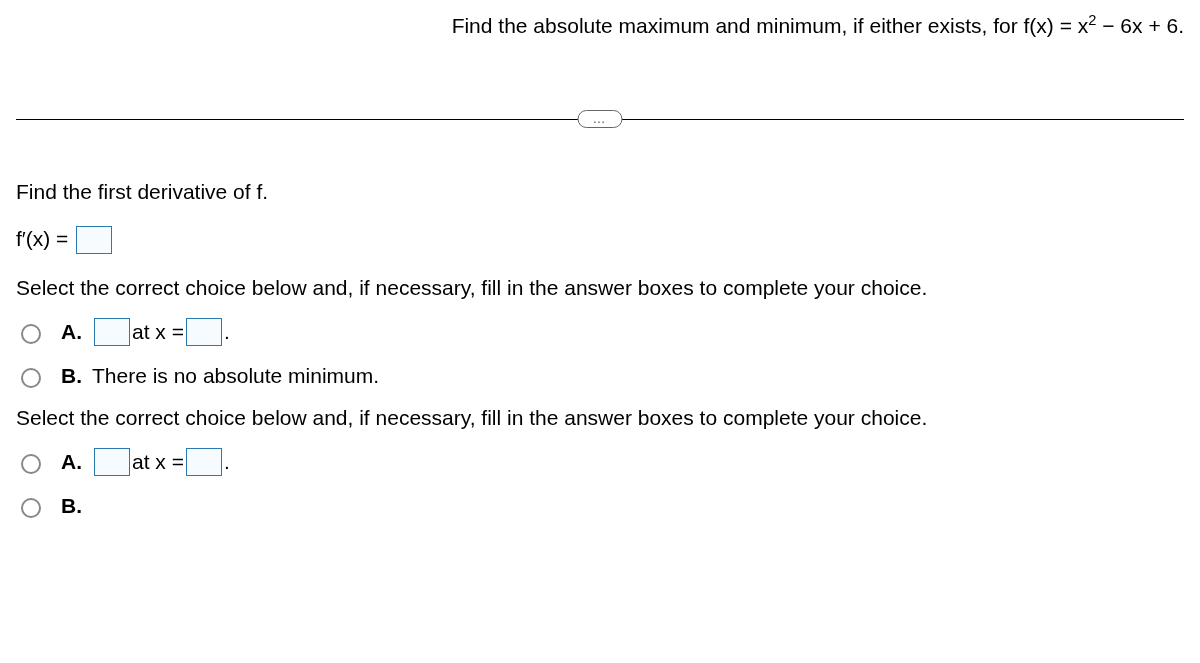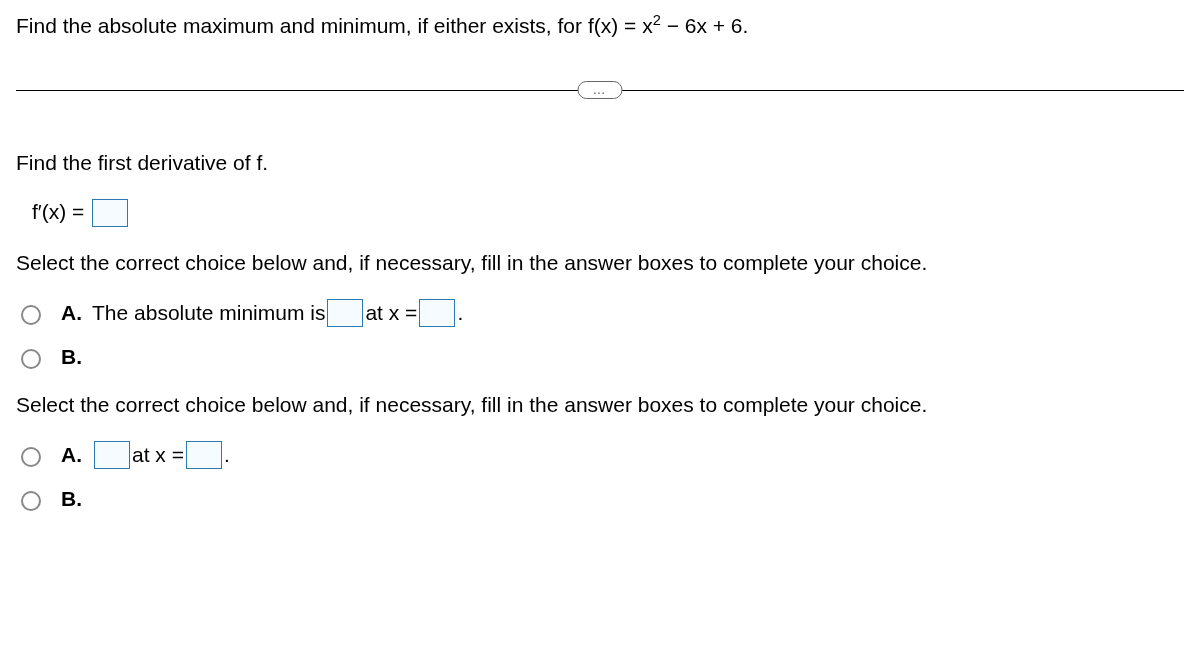--- a/index.html
+++ b/index.html
@@ -5,22 +5,23 @@
   body {
     font-family: Arial, Helvetica, sans-serif;
     font-size: 21px;
     color: #000;
     margin: 0;
     padding: 10px 16px;
     width: 1200px;
     box-sizing: border-box;
   }
   .question-stem {
-    margin-bottom: 50px;
+    margin-bottom: 79px;
     line-height: 1.4;
+    text-align: right;
   }
   .divider-wrap {
     position: relative;
     height: 1px;
     margin-bottom: 60px;
   }
   .divider {
     border-top: 1px solid #000;
     width: 100%;
   }
@@ -32,21 +33,21 @@
     background: #fff;
     border: 1px solid #666;
     border-radius: 10px;
     padding: 0px 14px;
     font-size: 13px;
     color: #555;
     letter-spacing: 2px;
     line-height: 16px;
   }
   .prompt {
-    margin: 24px 0;
+    margin: 8px 0;
   }
   .input-box {
     display: inline-block;
     border: 1px solid #2a7ab0;
     background: #f5fbff;
     width: 30px;
     height: 24px;
     vertical-align: middle;
     margin: 0 2px;
     font-size: 18px;
@@ -70,21 +71,21 @@
     border-radius: 50%;
     margin-right: 20px;
     flex-shrink: 0;
     cursor: pointer;
   }
   .choice-label {
     font-weight: bold;
     margin-right: 10px;
   }
   .eq-line {
-    margin: 22px 16px;
+    margin: 22px 0;
   }
   sup { font-size: 0.7em; }
 </style>
 </head>
 <body>
 
 <div class="question-stem">
   <span>Find the absolute maximum and minimum, if either exists, for f(x) = x</span><sup>2</sup><span> − 6x + 6.</span>
 </div>
 
@@ -97,30 +98,30 @@
 
 <div class="eq-line">
   <span>f′(x) = </span><input type="text" class="input-box" style="">
 </div>
 
 <div class="prompt">Select the correct choice below and, if necessary, fill in the answer boxes to complete your choice.</div>
 
 <div class="choice-row">
   <input type="radio" name="mingrp" class="radio" style="">
   <span class="choice-label">A.</span>
-  <span>The absolute minimum is </span>
   <input type="text" class="input-box small" style="">
   <span> at x = </span>
   <input type="text" class="input-box small" style="">
   <span>.</span>
 </div>
 
 <div class="choice-row">
   <input type="radio" name="mingrp" class="radio" style="">
   <span class="choice-label">B.</span>
+  <span>There is no absolute minimum.</span>
 </div>
 
 <div class="prompt">Select the correct choice below and, if necessary, fill in the answer boxes to complete your choice.</div>
 
 <div class="choice-row">
   <input type="radio" name="maxgrp" class="radio" style="">
   <span class="choice-label">A.</span>
   <input type="text" class="input-box small" style="">
   <span> at x = </span>
   <input type="text" class="input-box small" style="">

